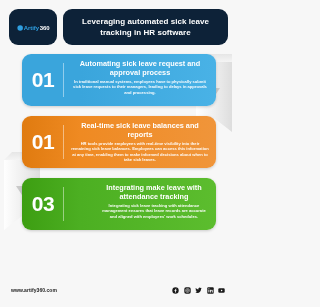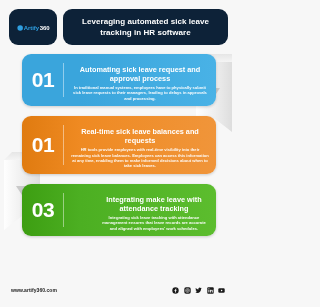--- a/index.html
+++ b/index.html
@@ -134,23 +134,21 @@
     bottom: 9px;
     width: 1px;
     background: rgba(255,255,255,0.45);
   }
   .card-body {
     flex: 1 1 auto;
     padding: 5px 7px 5px 7px;
     box-sizing: border-box;
     display: flex;
     flex-direction: column;
-    justify-content: center;
     text-align: center;
-    margin-top: 6px;
   }
   .card-title {
     font-size: 7.3px;
     line-height: 9px;
     font-weight: bold;
     color: #ffffff;
     margin: 0 0 2px 0;
   }
   .card-text {
     font-size: 4.1px;
@@ -238,21 +236,21 @@
     <div class="card-num">01</div>
     <div class="card-body">
       <p class="card-title">Automating sick leave request and approval process</p>
       <p class="card-text">In traditional manual systems, employees have to physically submit sick leave requests to their managers, leading to delays in approvals and processing.</p>
     </div>
   </div>
 
   <div class="card c2">
     <div class="card-num">01</div>
     <div class="card-body">
-      <p class="card-title">Real-time sick leave balances and requests</p>
+      <p class="card-title">Real-time sick leave balances and reports</p>
       <p class="card-text">HR tools provide employees with real-time visibility into their remaining sick leave balances. Employees can access this information at any time, enabling them to make informed decisions about when to take sick leaves.</p>
     </div>
   </div>
 
   <div class="card c3">
     <div class="card-num">03</div>
     <div class="card-body">
       <p class="card-title">Integrating make leave with attendance tracking</p>
       <p class="card-text">Integrating sick leave tracking with attendance management ensures that leave records are accurate and aligned with employees' work schedules.</p>
     </div>

